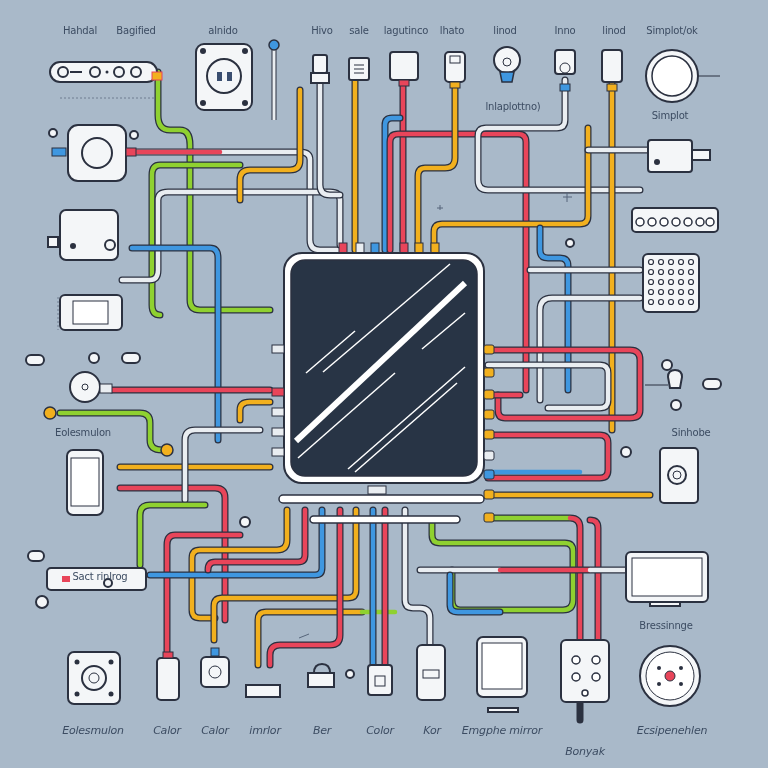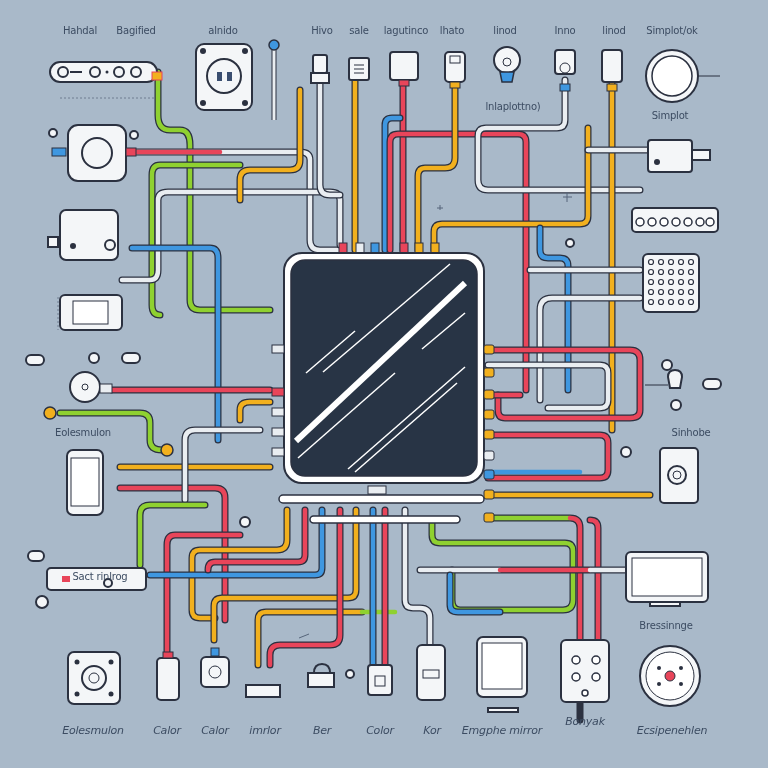--- a/index.html
+++ b/index.html
@@ -495,15 +495,15 @@
 
 <div>
   <div class="lbl big" style="left:93px;top:724px;">Eolesmulon</div>
   <div class="lbl big" style="left:167px;top:724px;">Calor</div>
   <div class="lbl big" style="left:215px;top:724px;">Calor</div>
   <div class="lbl big" style="left:265px;top:724px;">imrlor</div>
   <div class="lbl big" style="left:322px;top:724px;">Ber</div>
   <div class="lbl big" style="left:380px;top:724px;">Color</div>
   <div class="lbl big" style="left:432px;top:724px;">Kor</div>
   <div class="lbl big" style="left:502px;top:724px;">Emgphe mirror</div>
-  <div class="lbl big" style="left:585px;top:715px;">Bonyak</div>
+  <div class="lbl big" style="left:585px;top:745px;">Bonyak</div>
   <div class="lbl big" style="left:672px;top:724px;">Ecsipenehlen</div>
 </div>
 
 </body></html>

